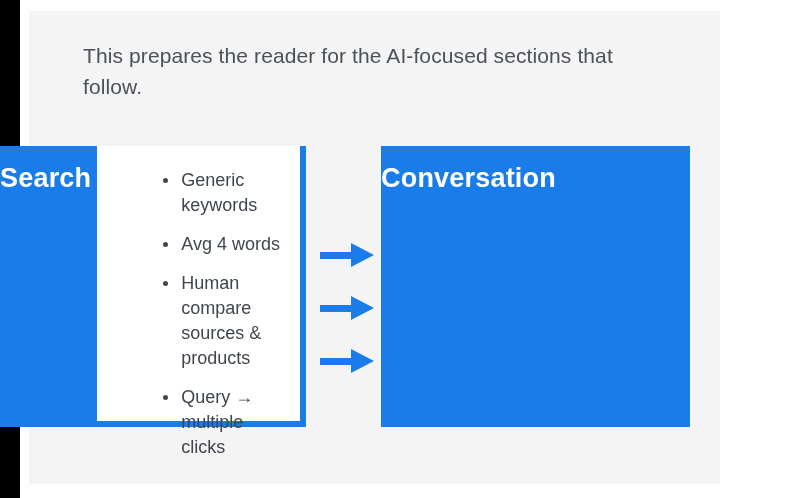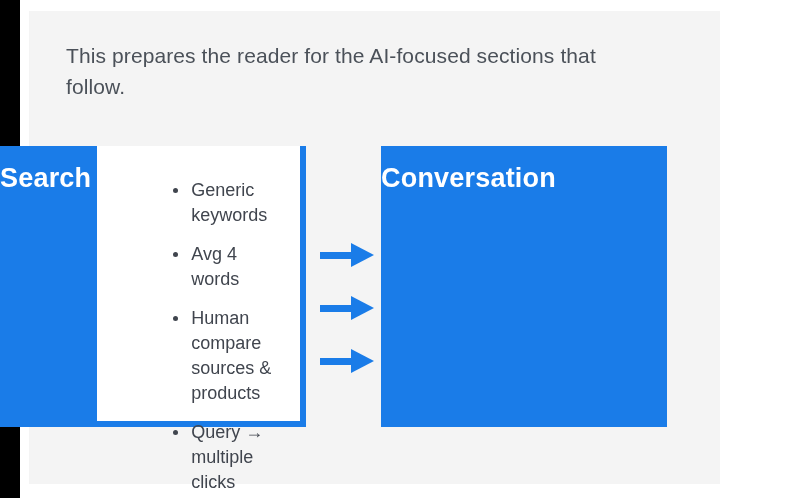--- a/index.html
+++ b/index.html
@@ -33,21 +33,21 @@
     top: 11px;
     width: 691px;
     height: 473px;
     background: #f4f4f4;
     z-index: 2;
   }
 
   
   .intro {
     position: absolute;
-    left: 66px;
+    left: 83px;
     top: 40px;
     width: 580px;
     font-size: 21px;
     line-height: 31px;
     color: #4b5159;
     letter-spacing: 0.1px;
     z-index: 5;
   }
 
   
@@ -55,21 +55,21 @@
     position: absolute;
     top: 146px;
     height: 281px;
     background: #1a7ce8;
     box-sizing: border-box;
     z-index: 6;
     display: flex;
     flex-direction: row;
   }
   .card-left  { left: 0px;   width: 306px; }
-  .card-right { left: 381px; width: 286px; }
+  .card-right { left: 381px; width: 309px; }
 
   .card-title {
     height: 65px;
     line-height: 65px;
     text-align: center;
     color: #ffffff;
     font-size: 27px;
     font-weight: bold;
     letter-spacing: 0.2px;
     flex: 0 0 auto;
@@ -79,21 +79,21 @@
     flex: 1 1 auto;
     background: #ffffff;
     margin: 0 6px 6px 6px;
     padding: 16px 10px 10px 10px;
     box-sizing: border-box;
   }
   .card-left .card-body  { margin-left: 6px; }
 
   .bullets {
     list-style: none;
-    margin: 16px;
+    margin: 6px;
     padding: 0;
   }
   .bullets li {
     position: relative;
     padding-left: 26px;
     margin-bottom: 14px;
     font-size: 18px;
     line-height: 25px;
     color: #40454e;
   }

